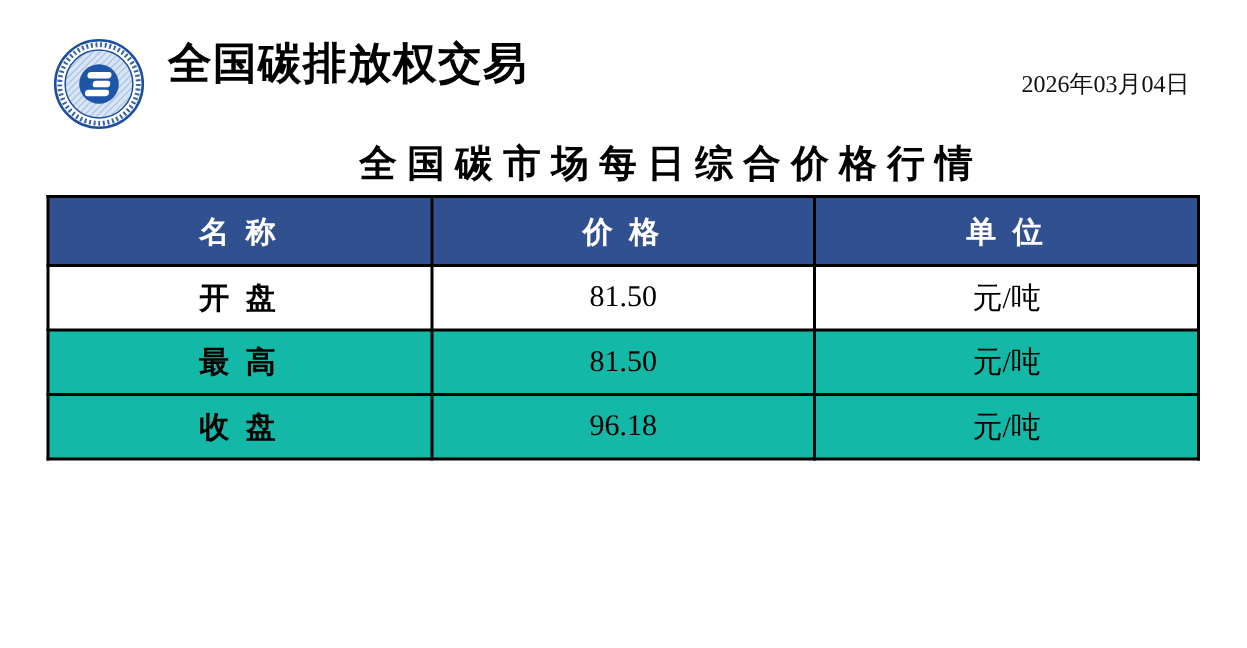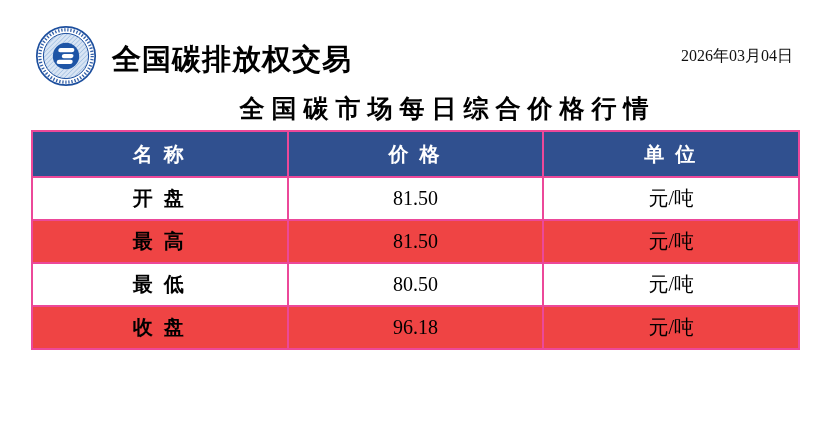--- a/index.html
+++ b/index.html
@@ -3,47 +3,47 @@
 <meta charset="utf-8">
 <style>
   html,body{margin:0;padding:0;background:#ffffff;}
   .page{
     position:relative;width:831px;height:432px;background:#ffffff;overflow:hidden;
     font-family:"Liberation Serif", serif;color:#000;
   }
   
   .logo-wrap{position:absolute;left:35px;top:25px;width:62px;height:62px;}
   .brand{
-    position:absolute;left:112px;top:40px;font-size:29px;font-weight:bold;
+    position:absolute;left:112px;top:23px;font-size:29px;font-weight:bold;
     letter-spacing:1px;white-space:nowrap;color:#000;
   }
   .date{
     position:absolute;top:46px;right:38px;font-size:16px;color:#111;white-space:nowrap;
   }
   
   .title{
     position:absolute;top:92px;left:14px;width:100%;text-align:center;
     font-size:25px;font-weight:600;letter-spacing:7px;text-indent:36px;color:#000;
     white-space:nowrap;
   }
   
   .price-table{
     position:absolute;left:31px;top:130px;width:769px;
     border-collapse:collapse;table-layout:fixed;text-align:center;
     border-top:2px solid #000;
   }
   .price-table th,.price-table td{
-    border:2px solid #ec4899;padding:0;vertical-align:middle;
+    border:2px solid #000000;padding:0;vertical-align:middle;
   }
   .price-table th{
     background:#30508F;color:#ffffff;height:44px;
     font-size:20px;font-weight:bold;letter-spacing:3px;
   }
   .price-table td{height:41px;font-size:20px;background:#ffffff;}
-  .price-table tr.alt td{background:#ef4444;}
+  .price-table tr.alt td{background:#14b8a6;}
   .price-table td.name{font-weight:bold;letter-spacing:3px;}
   .price-table tr.last td{border-bottom:5px solid #000;}
 </style>
 </head>
 <body>
 
 <div class="page">
 
   <div class="logo-wrap">
     <svg viewBox="0 0 62 62" width="62" height="62" aria-hidden="true">
@@ -82,25 +82,20 @@
       <tr>
         <td class="name">开 盘</td>
         <td class="price">81.50</td>
         <td class="unit">元/吨</td>
       </tr>
       <tr class="alt">
         <td class="name">最 高</td>
         <td class="price">81.50</td>
         <td class="unit">元/吨</td>
       </tr>
-      <tr>
-        <td class="name">最 低</td>
-        <td class="price">80.50</td>
-        <td class="unit">元/吨</td>
-      </tr>
       <tr class="alt">
         <td class="name">收 盘</td>
         <td class="price">96.18</td>
         <td class="unit">元/吨</td>
       </tr>
     </tbody>
   </table>
 
 </div>
 

